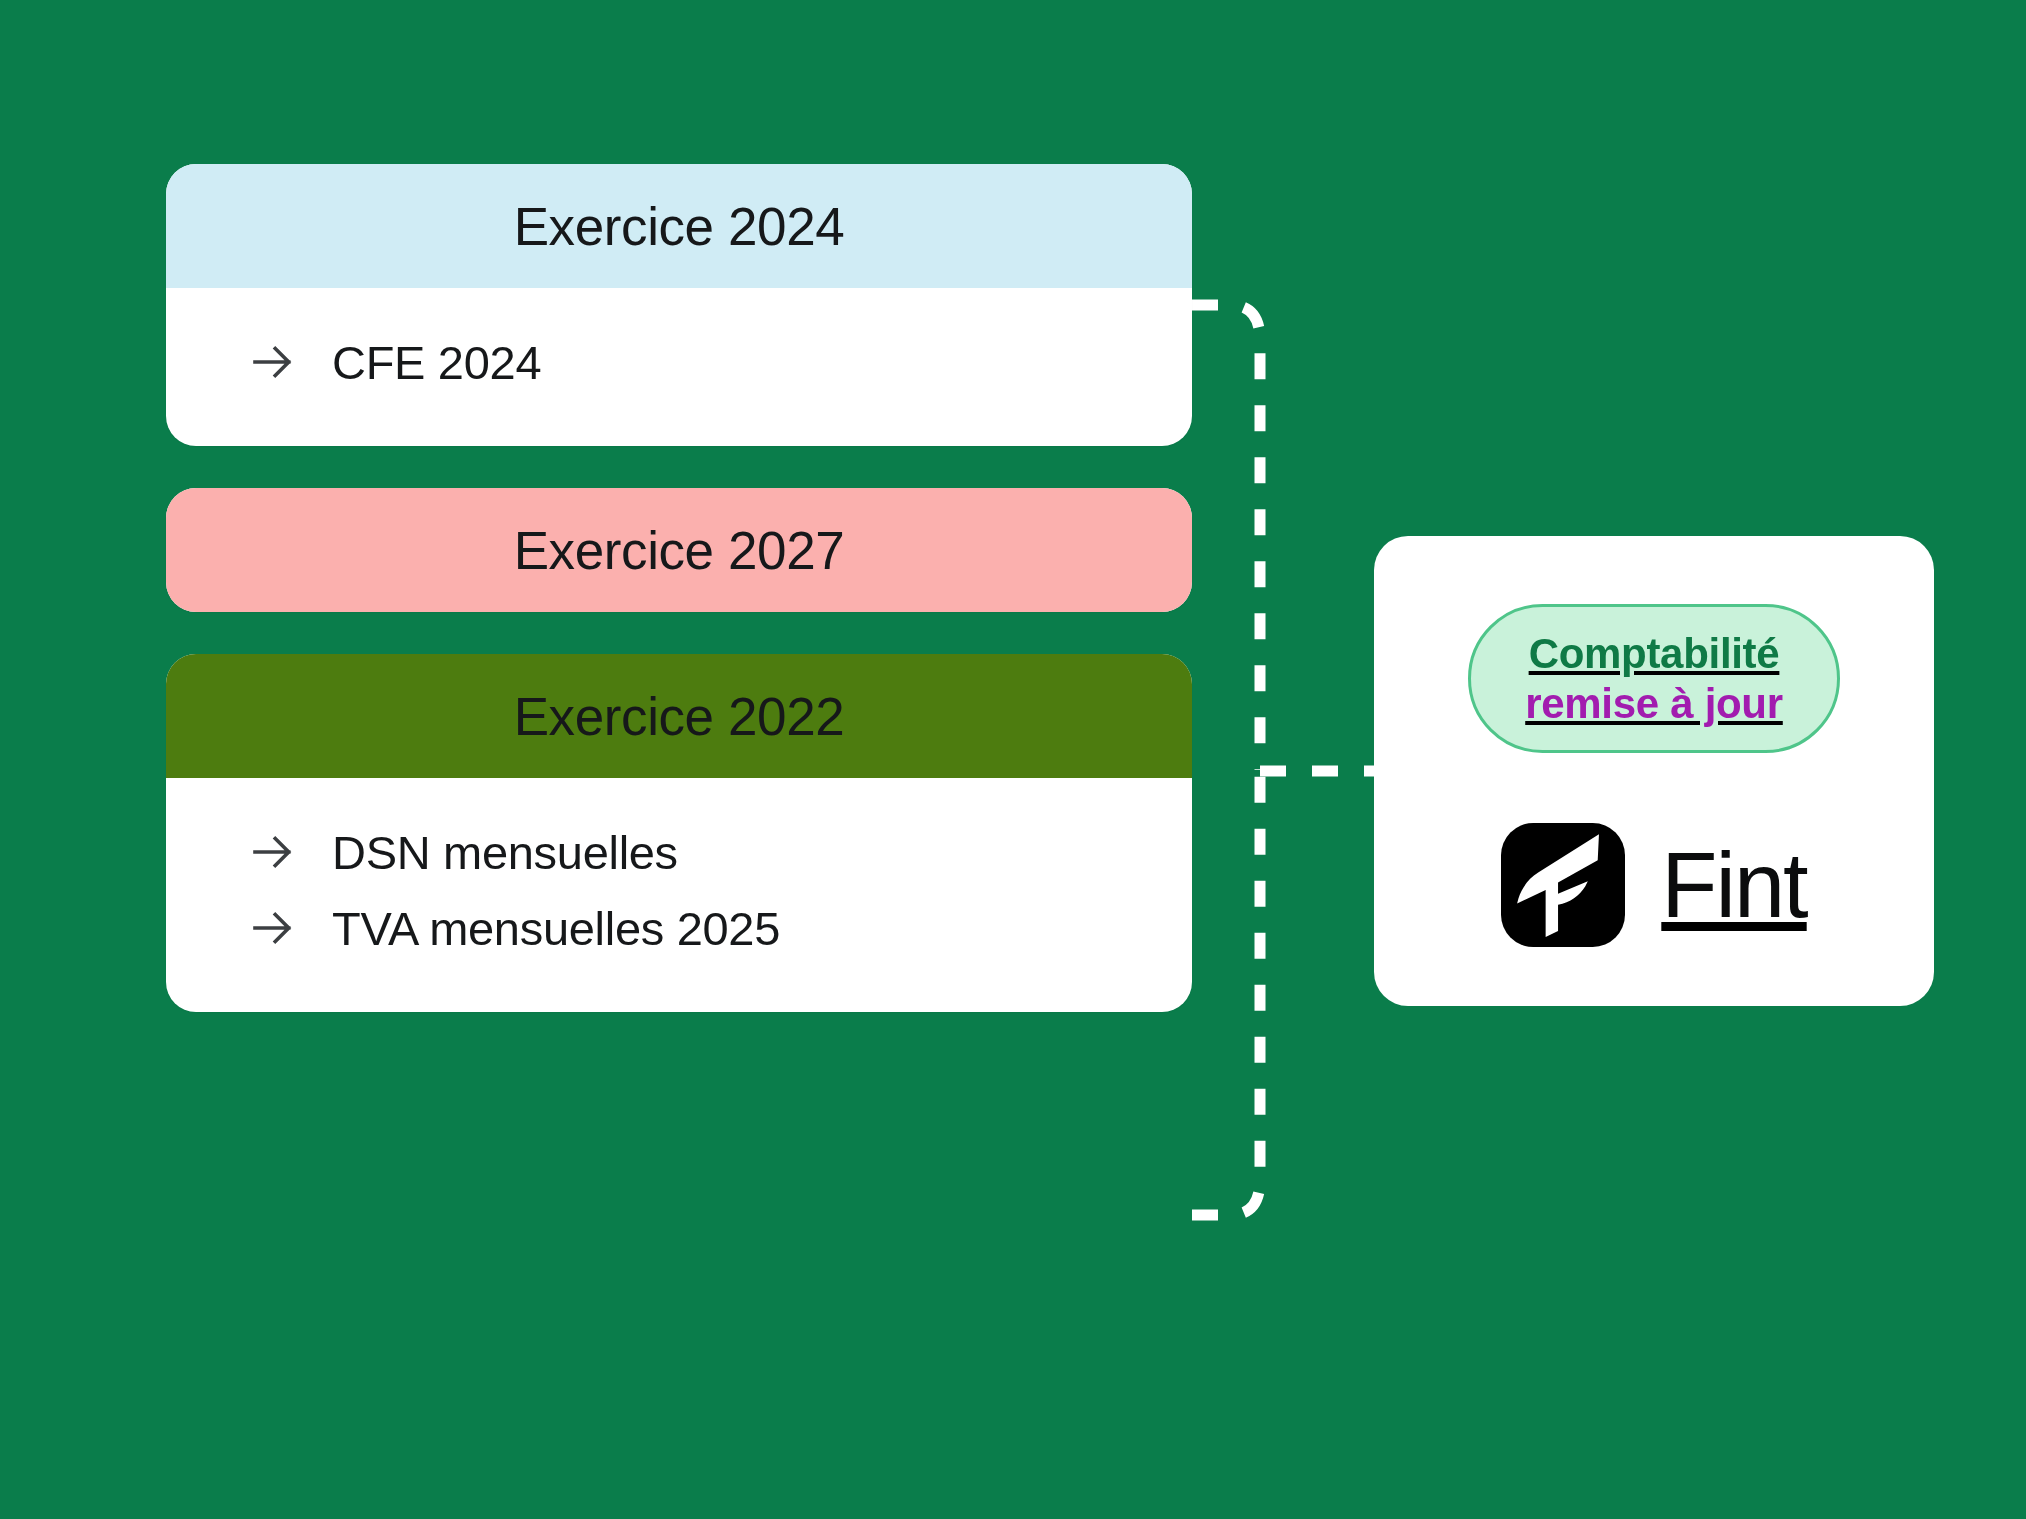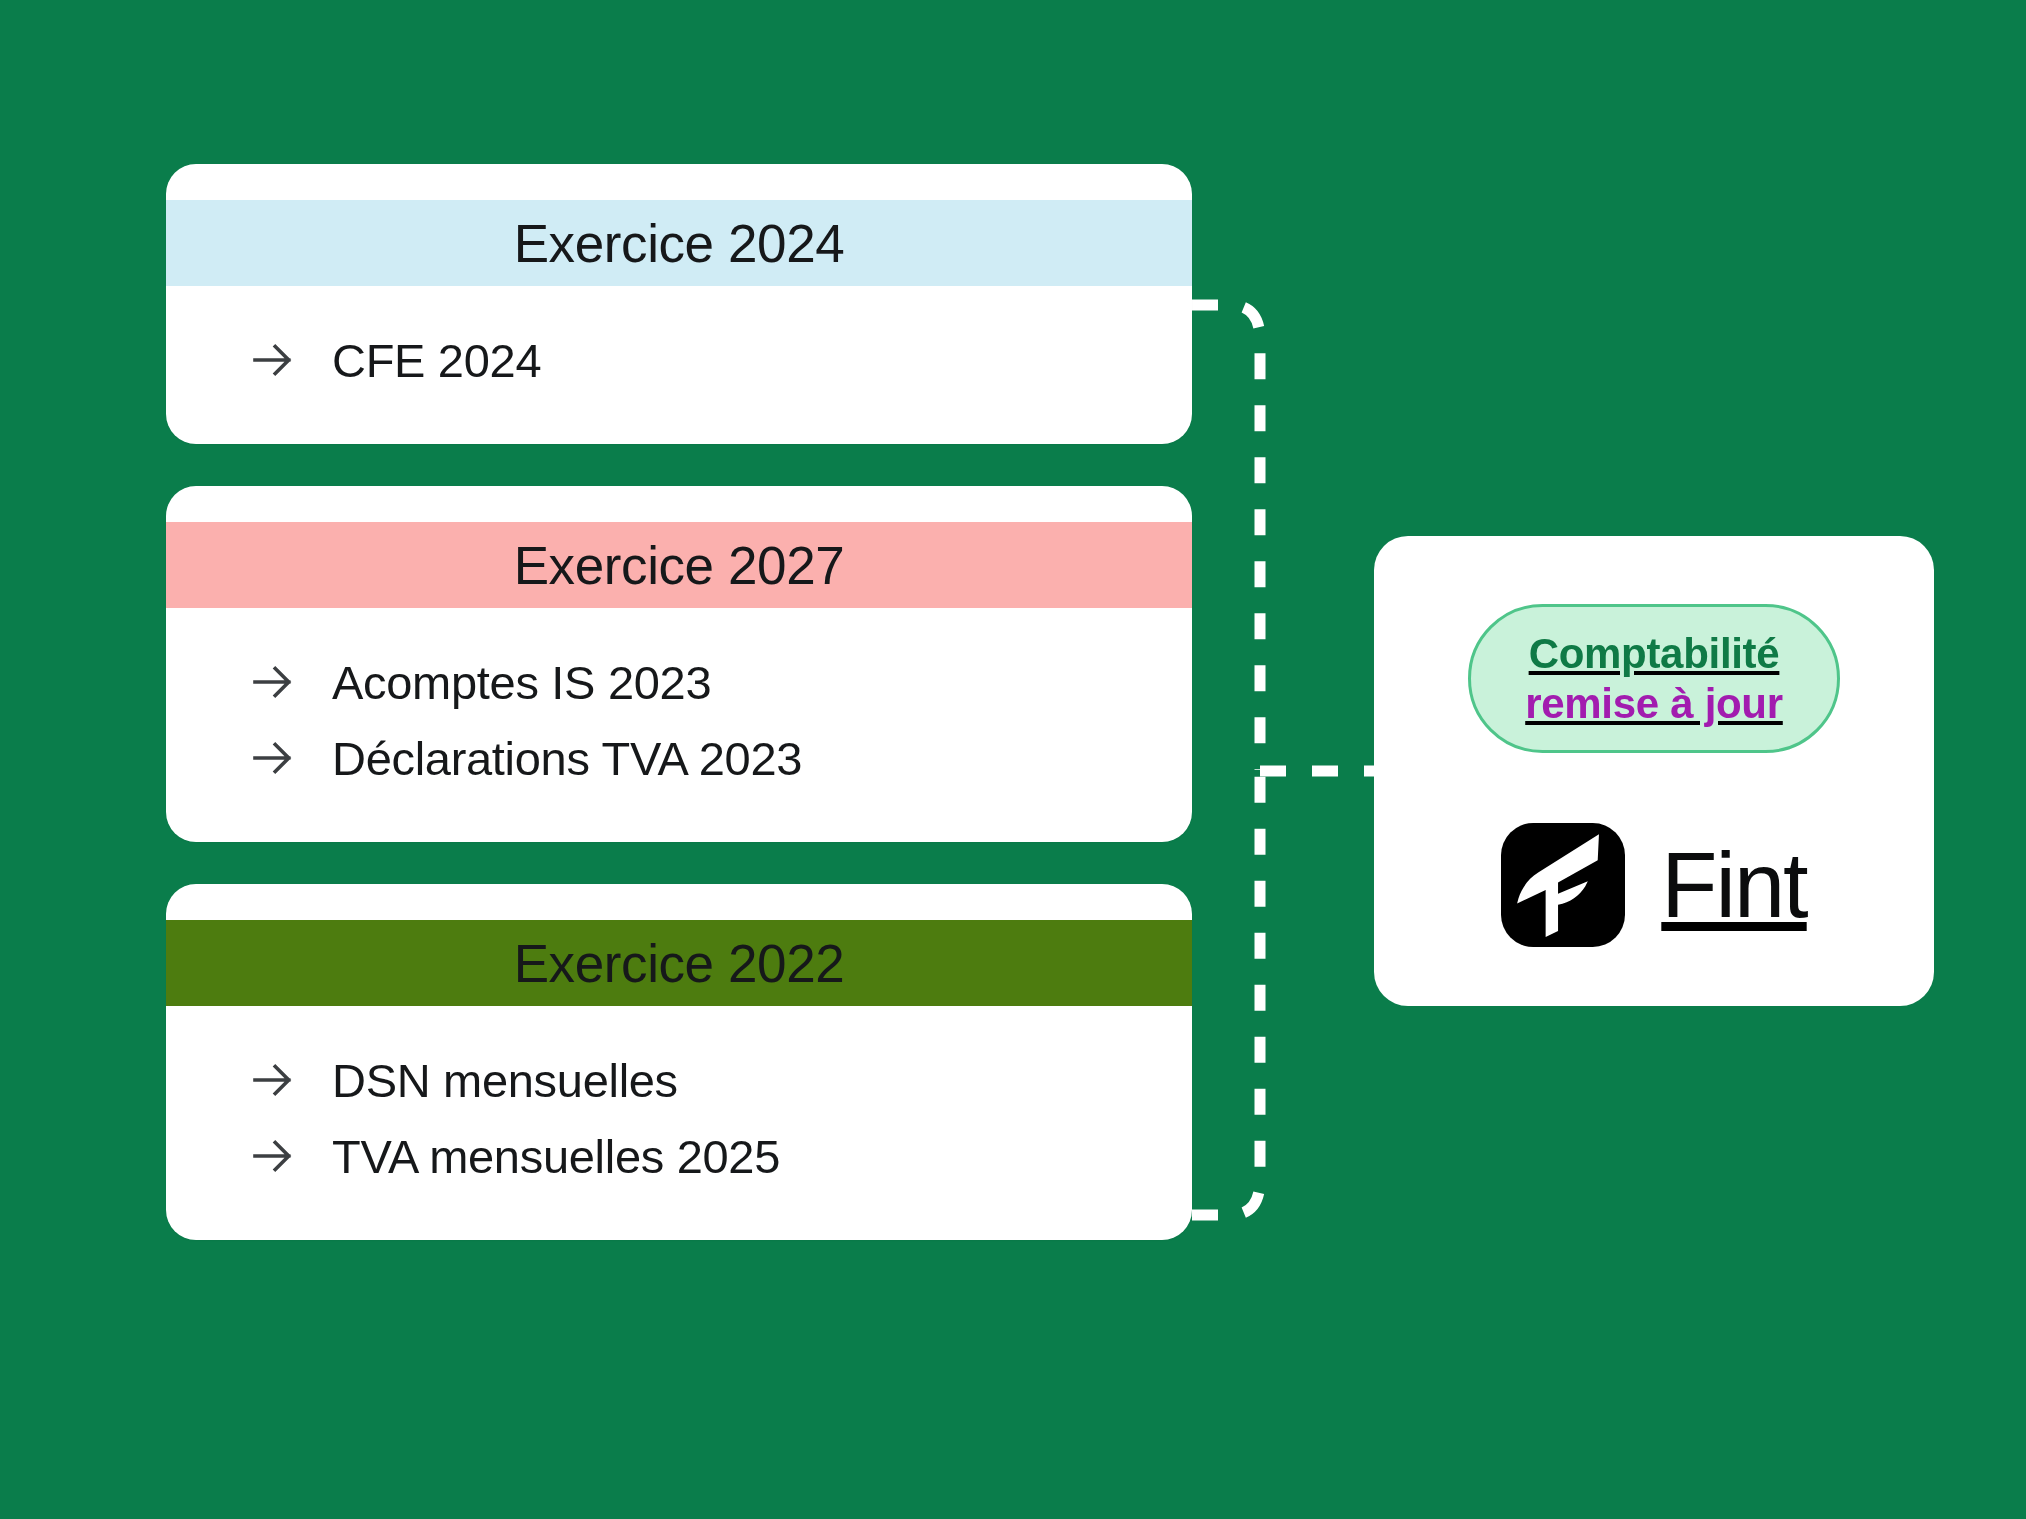--- a/index.html
+++ b/index.html
@@ -42,25 +42,24 @@
 
   .exercise-card {
     background: #FFFFFF;
     border-radius: 30px;
     overflow: hidden;
     margin-bottom: 42px;
     box-shadow: 0 1px 2px rgba(0,0,0,0.04);
   }
 
   .card-header {
-    height: 86px;
+    height: 124px;
     display: flex;
     align-items: center;
     justify-content: center;
-    margin-top: 36px;
   }
 
   .card-header-title {
     font-size: 53px;
     font-weight: 400;
     color: #16181A;
     letter-spacing: -0.4px;
     line-height: 1;
   }
 
@@ -177,34 +176,20 @@
             <path d="M4 12h15M13 6l6 6-6 6" stroke="#3C3F42" stroke-width="1.6" stroke-linecap="square" stroke-linejoin="miter"></path>
           </svg>
           <span class="task-label">CFE 2024</span>
         </div>
       </div>
     </div>
 
     <div class="exercise-card">
       <div class="card-header" style="background-color: rgb(251, 176, 174);">
         <span class="card-header-title">Exercice 2027</span>
-      </div>
-      <div class="card-body">
-        <div class="task-row">
-          <svg class="arrow-icon" viewBox="0 0 24 24" fill="none" xmlns="http://www.w3.org/2000/svg">
-            <path d="M4 12h15M13 6l6 6-6 6" stroke="#3C3F42" stroke-width="1.6" stroke-linecap="square" stroke-linejoin="miter"></path>
-          </svg>
-          <span class="task-label">Acomptes IS 2023</span>
-        </div>
-        <div class="task-row">
-          <svg class="arrow-icon" viewBox="0 0 24 24" fill="none" xmlns="http://www.w3.org/2000/svg">
-            <path d="M4 12h15M13 6l6 6-6 6" stroke="#3C3F42" stroke-width="1.6" stroke-linecap="square" stroke-linejoin="miter"></path>
-          </svg>
-          <span class="task-label">Déclarations TVA 2023</span>
-        </div>
       </div>
     </div>
 
     <div class="exercise-card">
       <div class="card-header" style="background-color: #4d7c0f;">
         <span class="card-header-title">Exercice 2022</span>
       </div>
       <div class="card-body">
         <div class="task-row">
           <svg class="arrow-icon" viewBox="0 0 24 24" fill="none" xmlns="http://www.w3.org/2000/svg">

